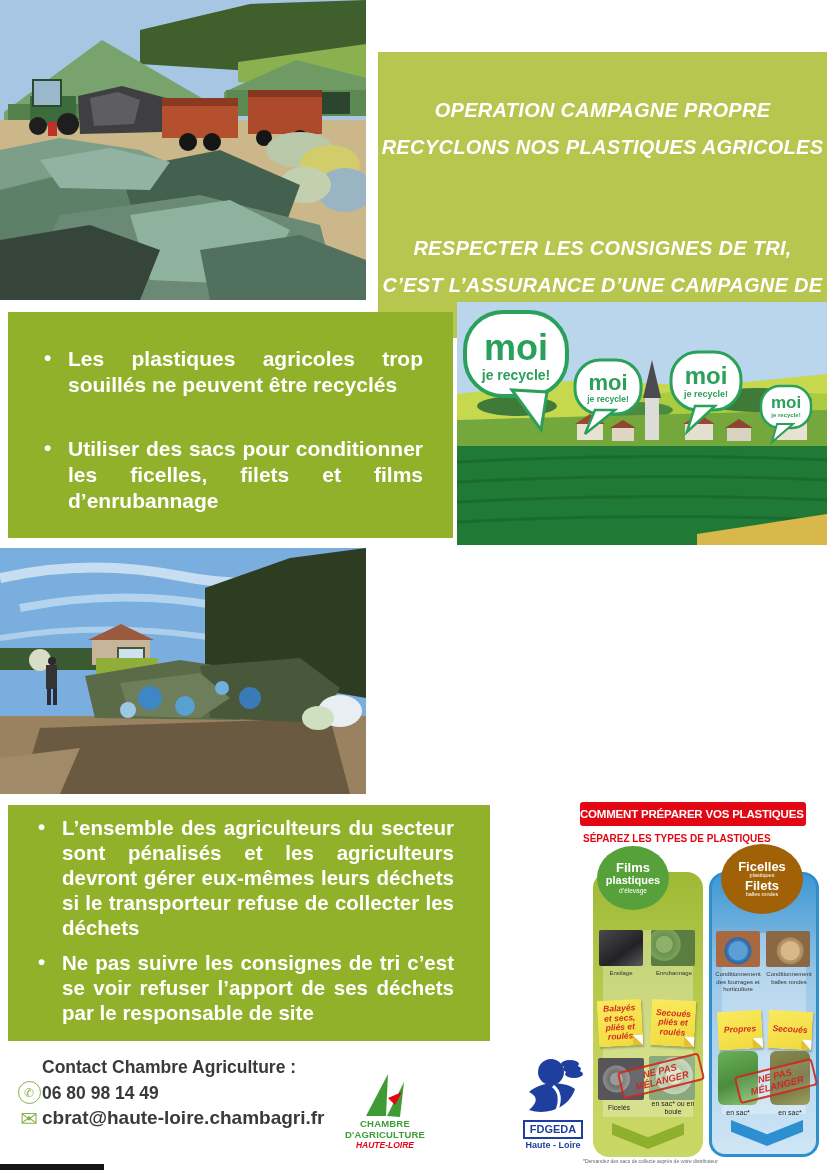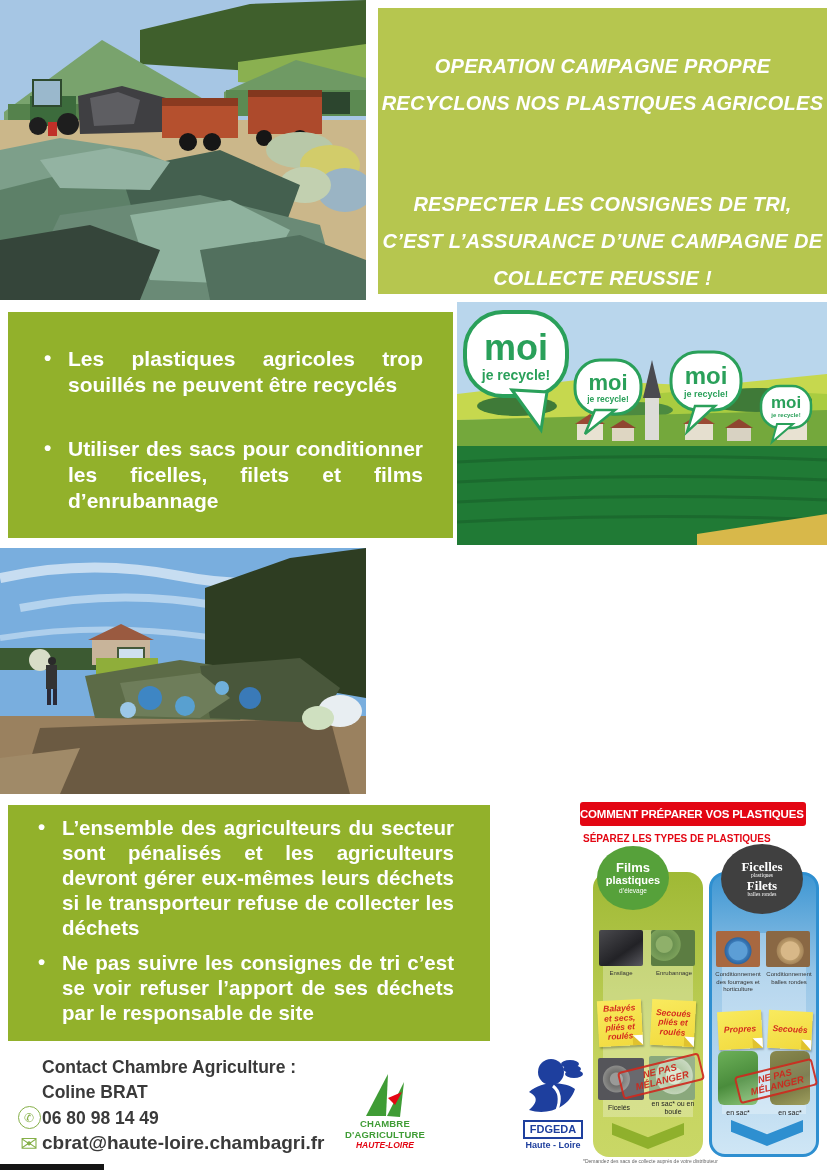--- a/index.html
+++ b/index.html
@@ -3,21 +3,21 @@
 <meta charset="utf-8">
 <style>
   html,body{margin:0;padding:0;background:#e8e8e8;}
   .page{position:relative;width:827px;height:1170px;background:#ffffff;overflow:hidden;
         font-family:"Liberation Sans",sans-serif;margin:0 auto;}
   svg{display:block;}
   svg text{font-family:"Liberation Sans",sans-serif;}
 
   
   .gbox{position:absolute;color:#fff;}
-  .gbox.light{background:#b6c64f;}
+  .gbox.light{background:#b6c64f;margin-top:44px;}
   .gbox.dark{background:#92b12b;}
   .title-box{left:378px;top:8px;width:449px;height:286px;text-align:center;
              font-weight:bold;font-style:italic;font-size:20px;letter-spacing:.3px;}
   .title-box .tl{line-height:37px;white-space:nowrap;}
   .title-box .sp1{height:40px;} .title-box .sp2{height:64px;}
 
   .bullets{font-weight:bold;font-size:21px;line-height:26px;}
   .bullets .bi{position:relative;padding-left:32px;text-align:justify;}
   .bullets .bi::before{content:"\2022";position:absolute;left:8px;top:-1px;}
   .box1{left:8px;top:312px;width:445px;height:226px;padding:34px 30px 16px 28px;box-sizing:border-box;}
@@ -40,21 +40,21 @@
   .col-left{left:18px;width:110px;background:linear-gradient(#9fb935,#c6d45f 70%,#c9d766);}
   .col-right{left:134px;width:110px;border:3px solid #2e8fd0;box-sizing:border-box;
              background:linear-gradient(#3f97d3 0%,#9cc8e8 38%,#cfe6f5 100%);}
   .col-strip{position:absolute;left:10px;right:10px;top:58px;bottom:40px;background:rgba(255,255,255,.28);}
   .bub{position:absolute;border-radius:50%;color:#fff;text-align:center;z-index:3;
        display:flex;flex-direction:column;justify-content:center;line-height:1.02;}
   .bub:after{content:"";position:absolute;left:58%;bottom:-10px;border-left:6px solid transparent;
              border-right:9px solid transparent;border-top:14px solid inherit;}
   .bub-left{left:22px;top:-26px;width:72px;height:64px;background:#56a13a;}
   .bub-left:after{border-top-color:#56a13a;}
-  .bub-right{left:146px;top:-28px;width:82px;height:70px;background:#404040;font-family:Liberation Serif, serif;}
+  .bub-right{left:146px;top:-28px;width:82px;height:70px;background:#a16207;}
   .bub-right:after{border-top-color:#1372b8;}
   .bub .b1{font-weight:bold;font-size:13px;}
   .bub .b2{font-weight:bold;font-size:11px;}
   .bub .b3{font-size:6.5px;margin-top:2px;}
   .bub .b4{font-size:5.5px;}
   .iphoto{position:absolute;width:44px;height:36px;border-radius:2px;}
   .plabel{position:absolute;width:50px;font-size:6px;line-height:1.25;color:#333;text-align:center;}
   .note{position:absolute;width:44px;height:46px;background:linear-gradient(160deg,#f9ea5e,#f1d93c);
         box-shadow:1px 2px 2px rgba(0,0,0,.25);color:#d42b1e;font-weight:bold;font-style:italic;
         font-size:8.5px;line-height:1.1;text-align:center;display:flex;align-items:center;justify-content:center;
@@ -297,24 +297,20 @@
 
     <div class="foot">*Demandez des sacs de collecte auprès de votre distributeur</div>
   </div>
 
   <div class="contact">
     <div class="row">
         <span class="ic"></span>
         <span class="txt">Contact Chambre Agriculture :</span>
       </div>
     <div class="row">
-        <span class="ic"></span>
-        <span class="txt">Coline BRAT</span>
-      </div>
-    <div class="row">
         <span class="ic">
           <span class="ic-phone">✆</span>
         </span>
         <span class="txt">06 80 98 14 49</span>
       </div>
     <div class="row">
         <span class="ic">
           <span class="ic-mail">✉</span>
         </span>
         <span class="txt email-txt">cbrat@haute-loire.chambagri.fr</span>

